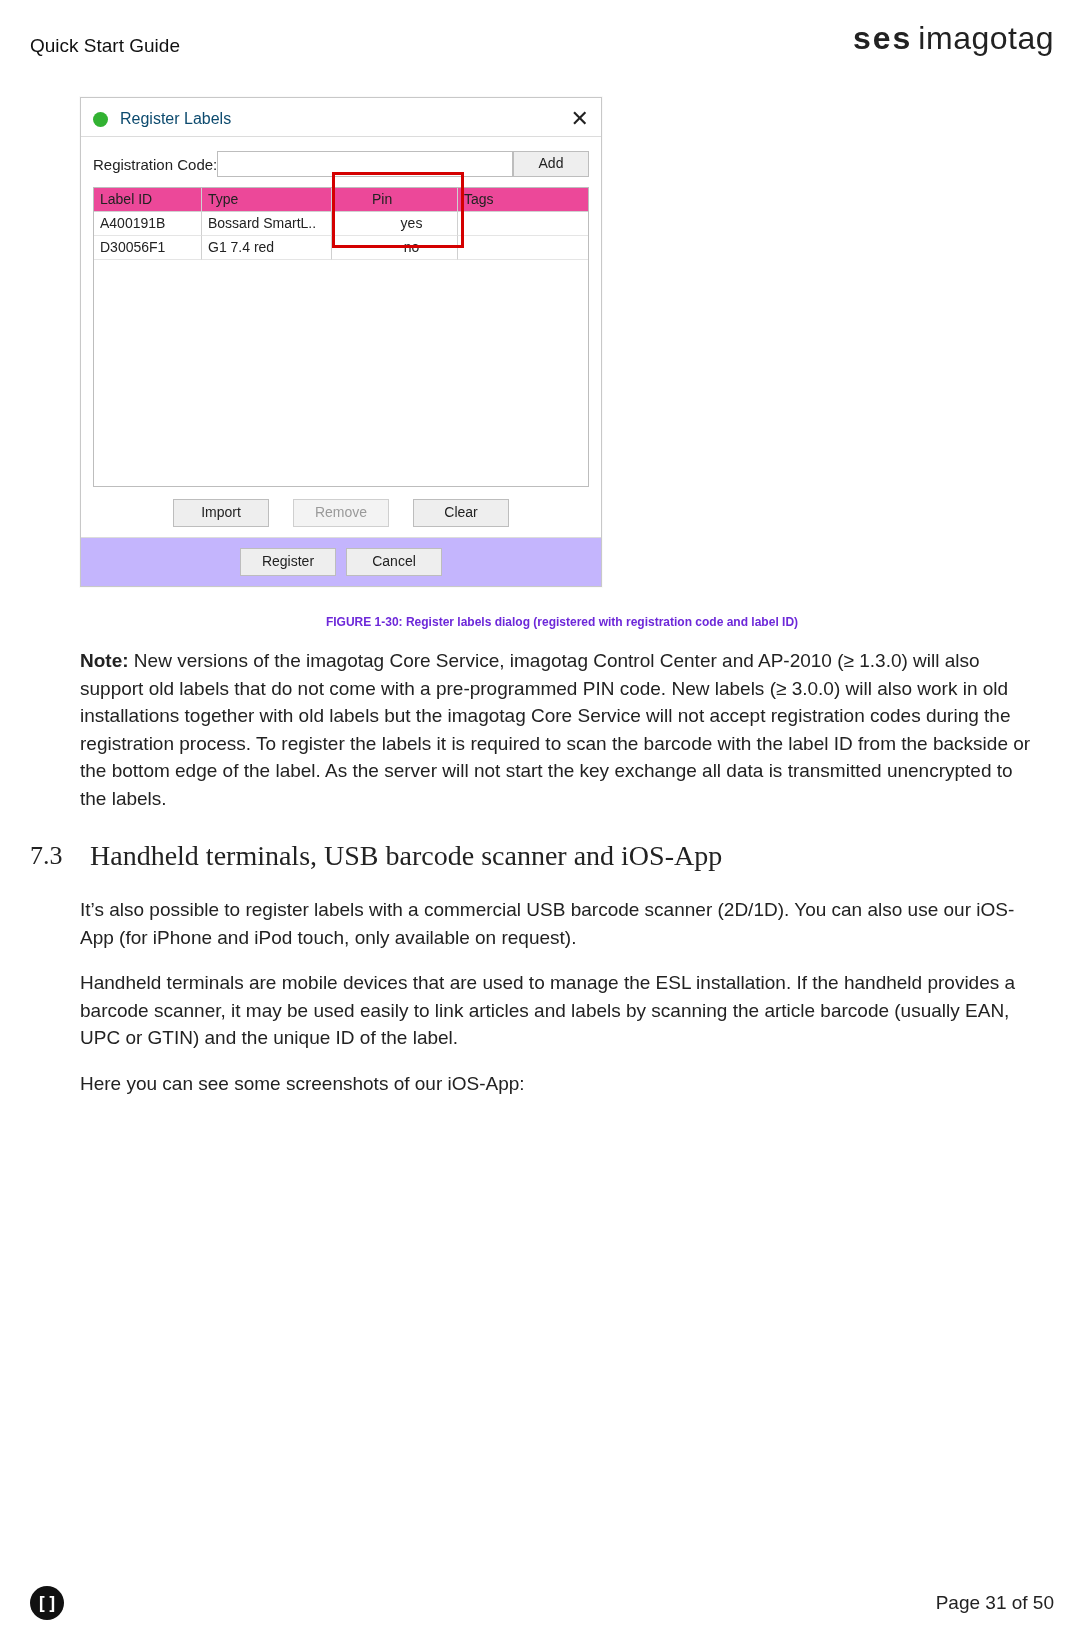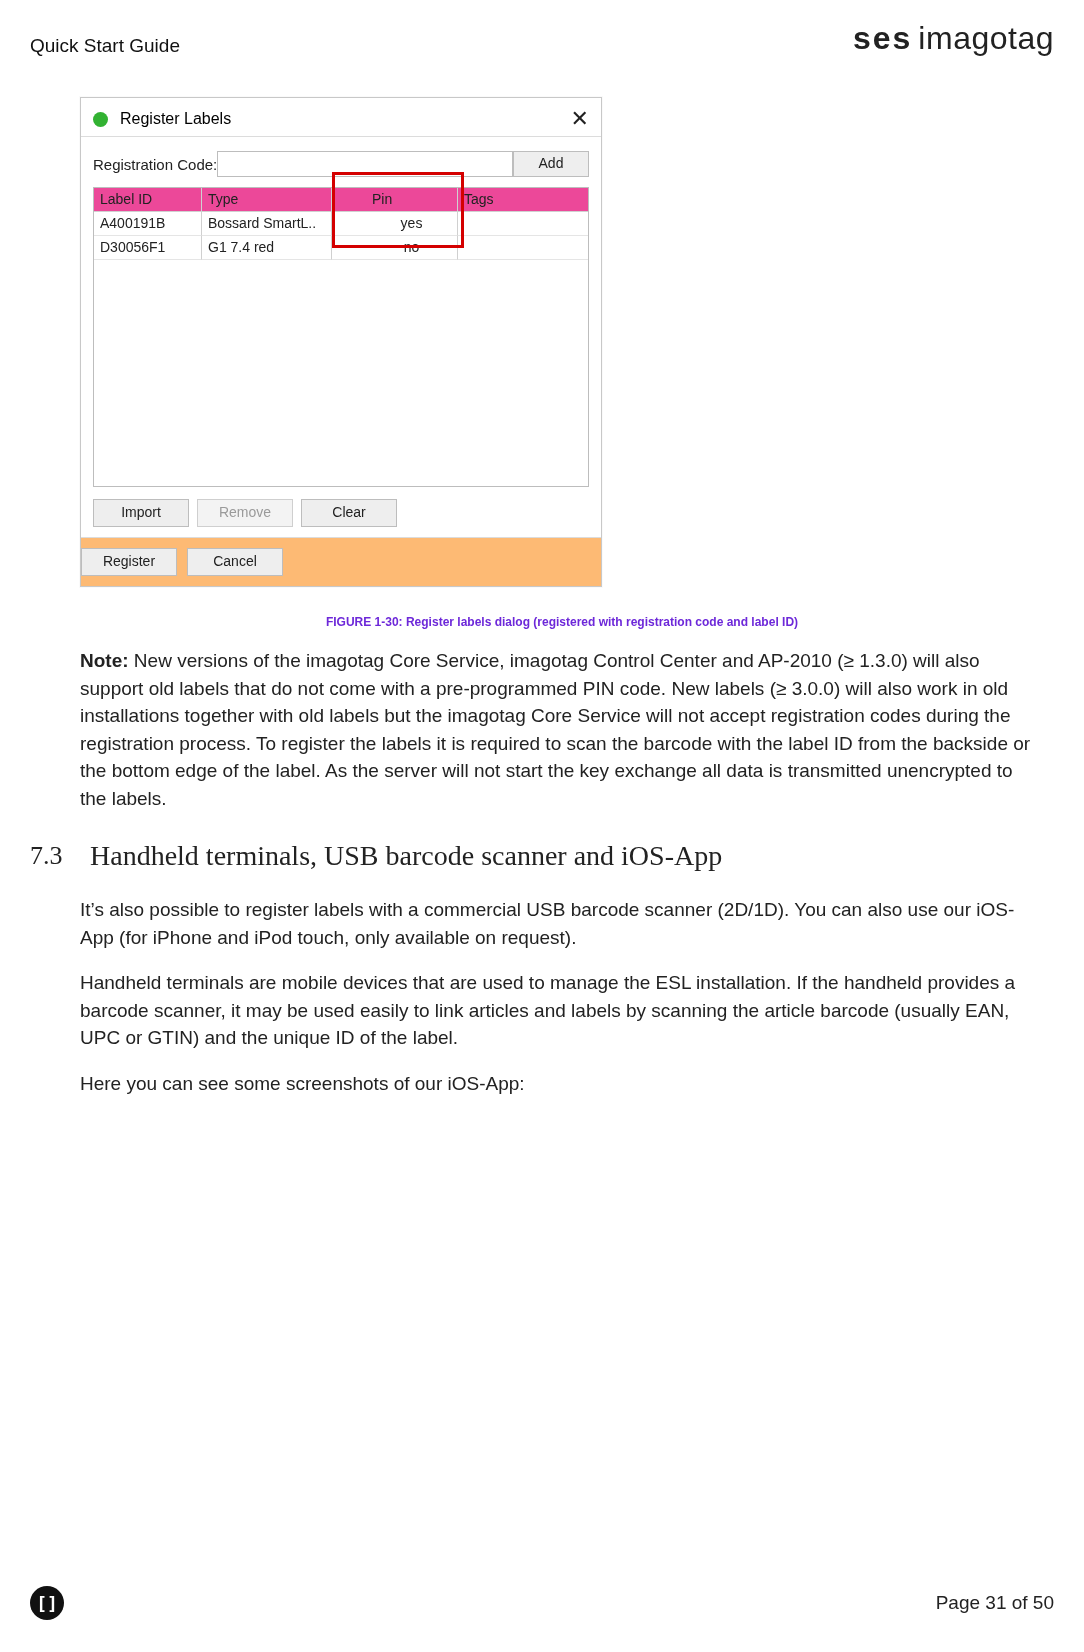--- a/index.html
+++ b/index.html
@@ -49,21 +49,21 @@
       display: flex;
       align-items: center;
       padding: 8px 12px 4px 12px;
       border-bottom: 1px solid #dcdcdc;
       position: relative;
     }
     .dialog-titlebar .dot {
       width: 15px; height: 15px; border-radius: 50%;
       background: #32b232; margin-right: 12px;
     }
-    .dialog-titlebar .title { font-size: 16px; color: #000000; }
+    .dialog-titlebar .title { font-size: 16px; color: #0c4a6e; }
     .dialog-titlebar .close {
       margin-left: auto; font-size: 22px; color: #222; cursor: default;
       font-weight: 300;
     }
     .dialog-body { padding: 10px 12px 0 12px; }
     .reg-row {
       display: flex; align-items: center; gap: 0;
       padding: 4px 0 10px 0;
     }
     .reg-row .label { font-size: 15px; color: #222; white-space: nowrap; }
@@ -101,34 +101,34 @@
     .gc-tags { flex: 1; border-right: none; }
     .grid-row .gcell { border-bottom: 1px solid #e5e5e5; }
     .grid-row:last-of-type .gcell { border-bottom: 1px solid #e0e0e0; }
     .grid-fill { flex: 1; }
     .pin-box {
       position: absolute;
       border: 3px solid #d40000;
       pointer-events: none;
     }
     .dialog-mid-btns {
-      display: flex; gap: 0;
+      display: flex; justify-content: center; gap: 16px;
       padding: 12px 0 10px 0;
     }
     .dialog-mid-btns .dbtn, .dialog-bottom .dbtn {
       width: 96px; height: 28px; background: #eee; border: 1px solid #bdbdbd;
       font-size: 14px; text-align: center; line-height: 24px;
     }
     .dialog-mid-btns .dbtn + .dbtn { margin-left: 8px; }
     .dialog-mid-btns .disabled { color: #9a9a9a; background: #f3f3f3; border-color: #cfcfcf; }
     .dialog-bottom {
       border-top: 1px solid #dcdcdc;
-      background: #fdba74;
+      background: #c4b5fd;
       padding: 10px 0;
-      display: flex; justify-content: flex-start;
+      display: flex; justify-content: center;
     }
     .dialog-bottom .dbtn + .dbtn { margin-left: 10px; }
 
     .figure-caption {
       font-size: 12px;
       color: #6d28d9;
       font-weight: 700;
       margin-bottom: 18px;
       text-align: center;
     }

